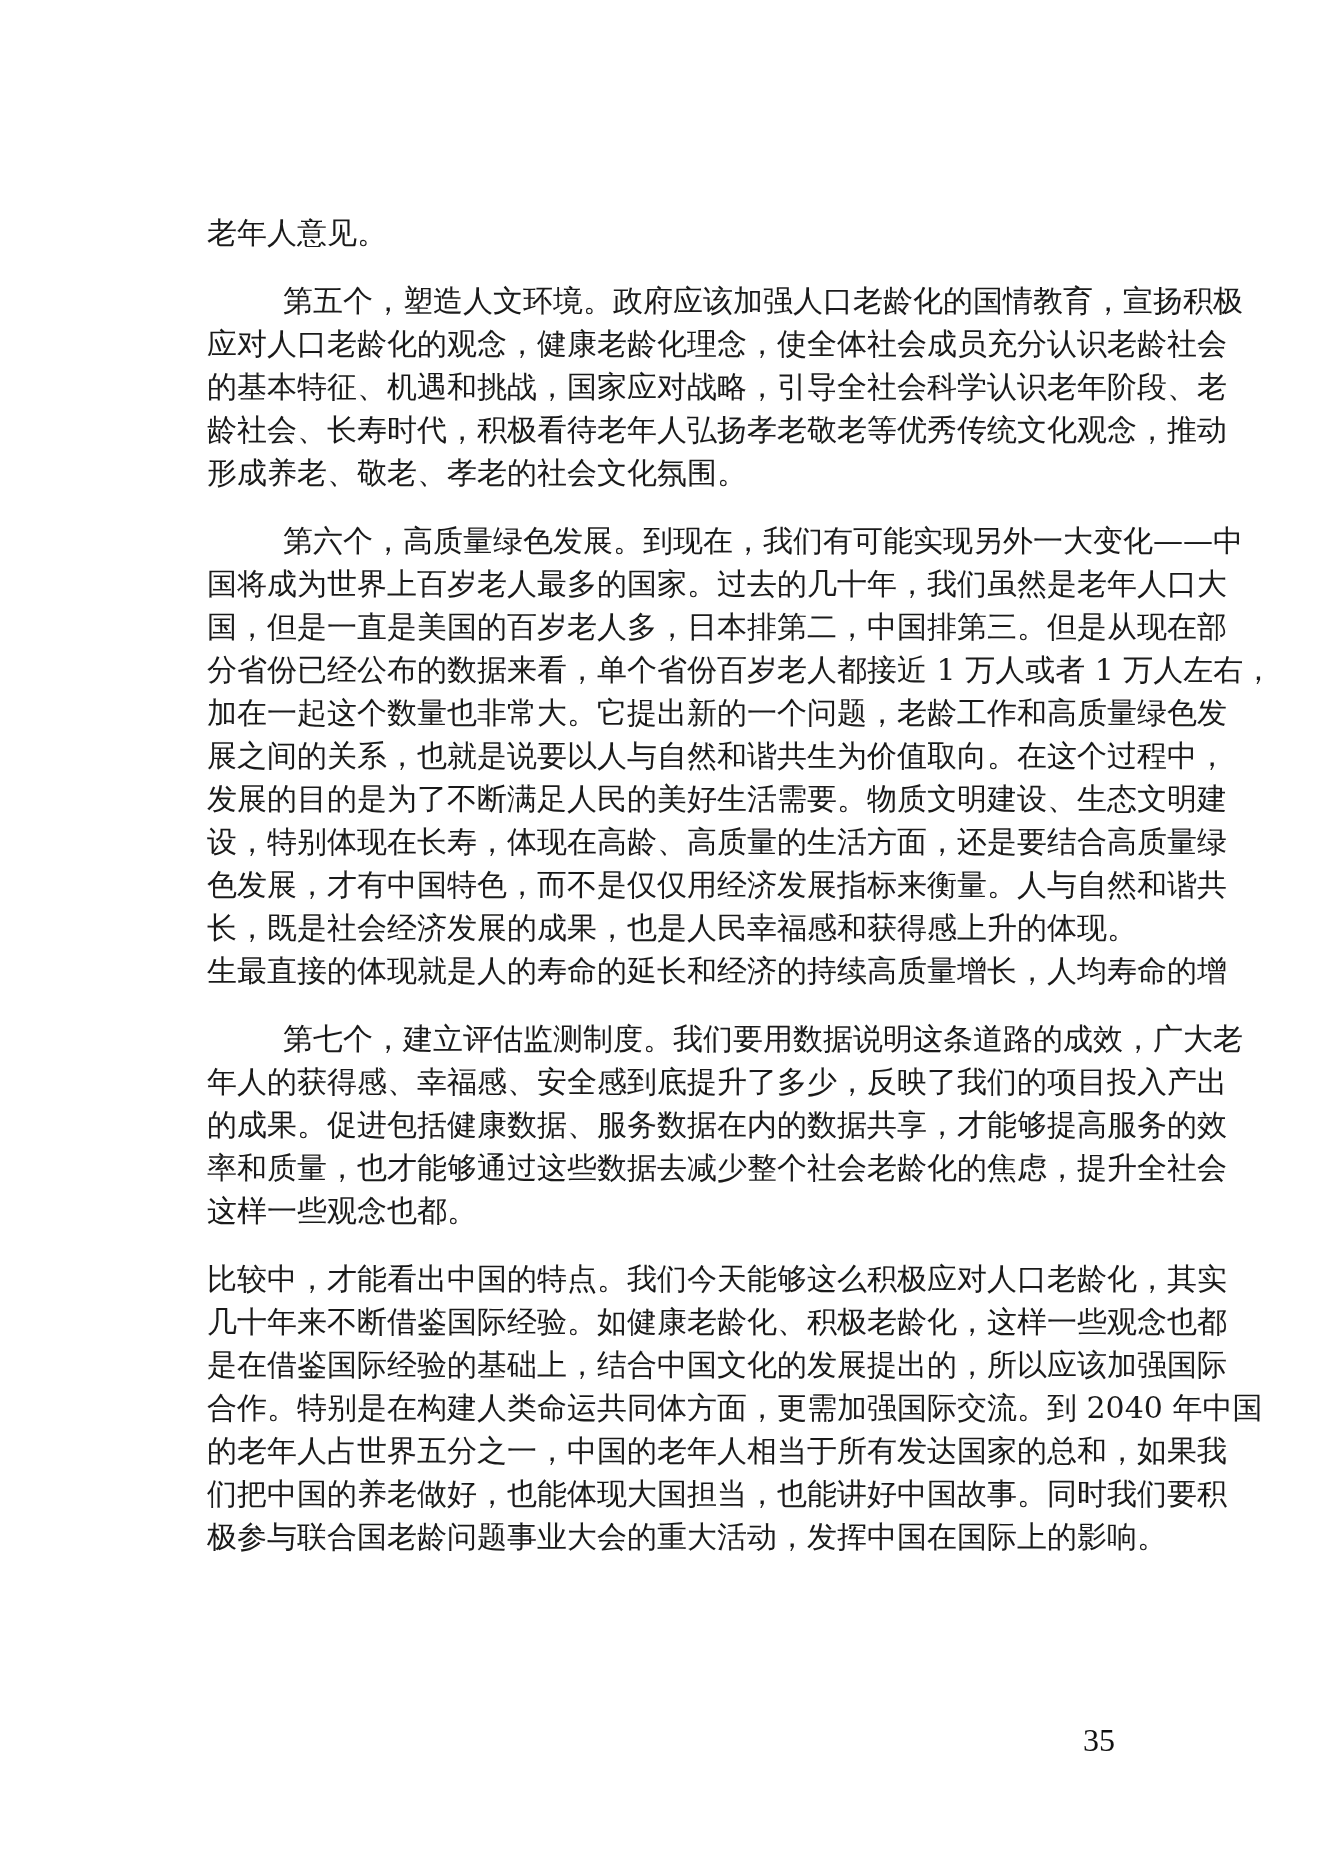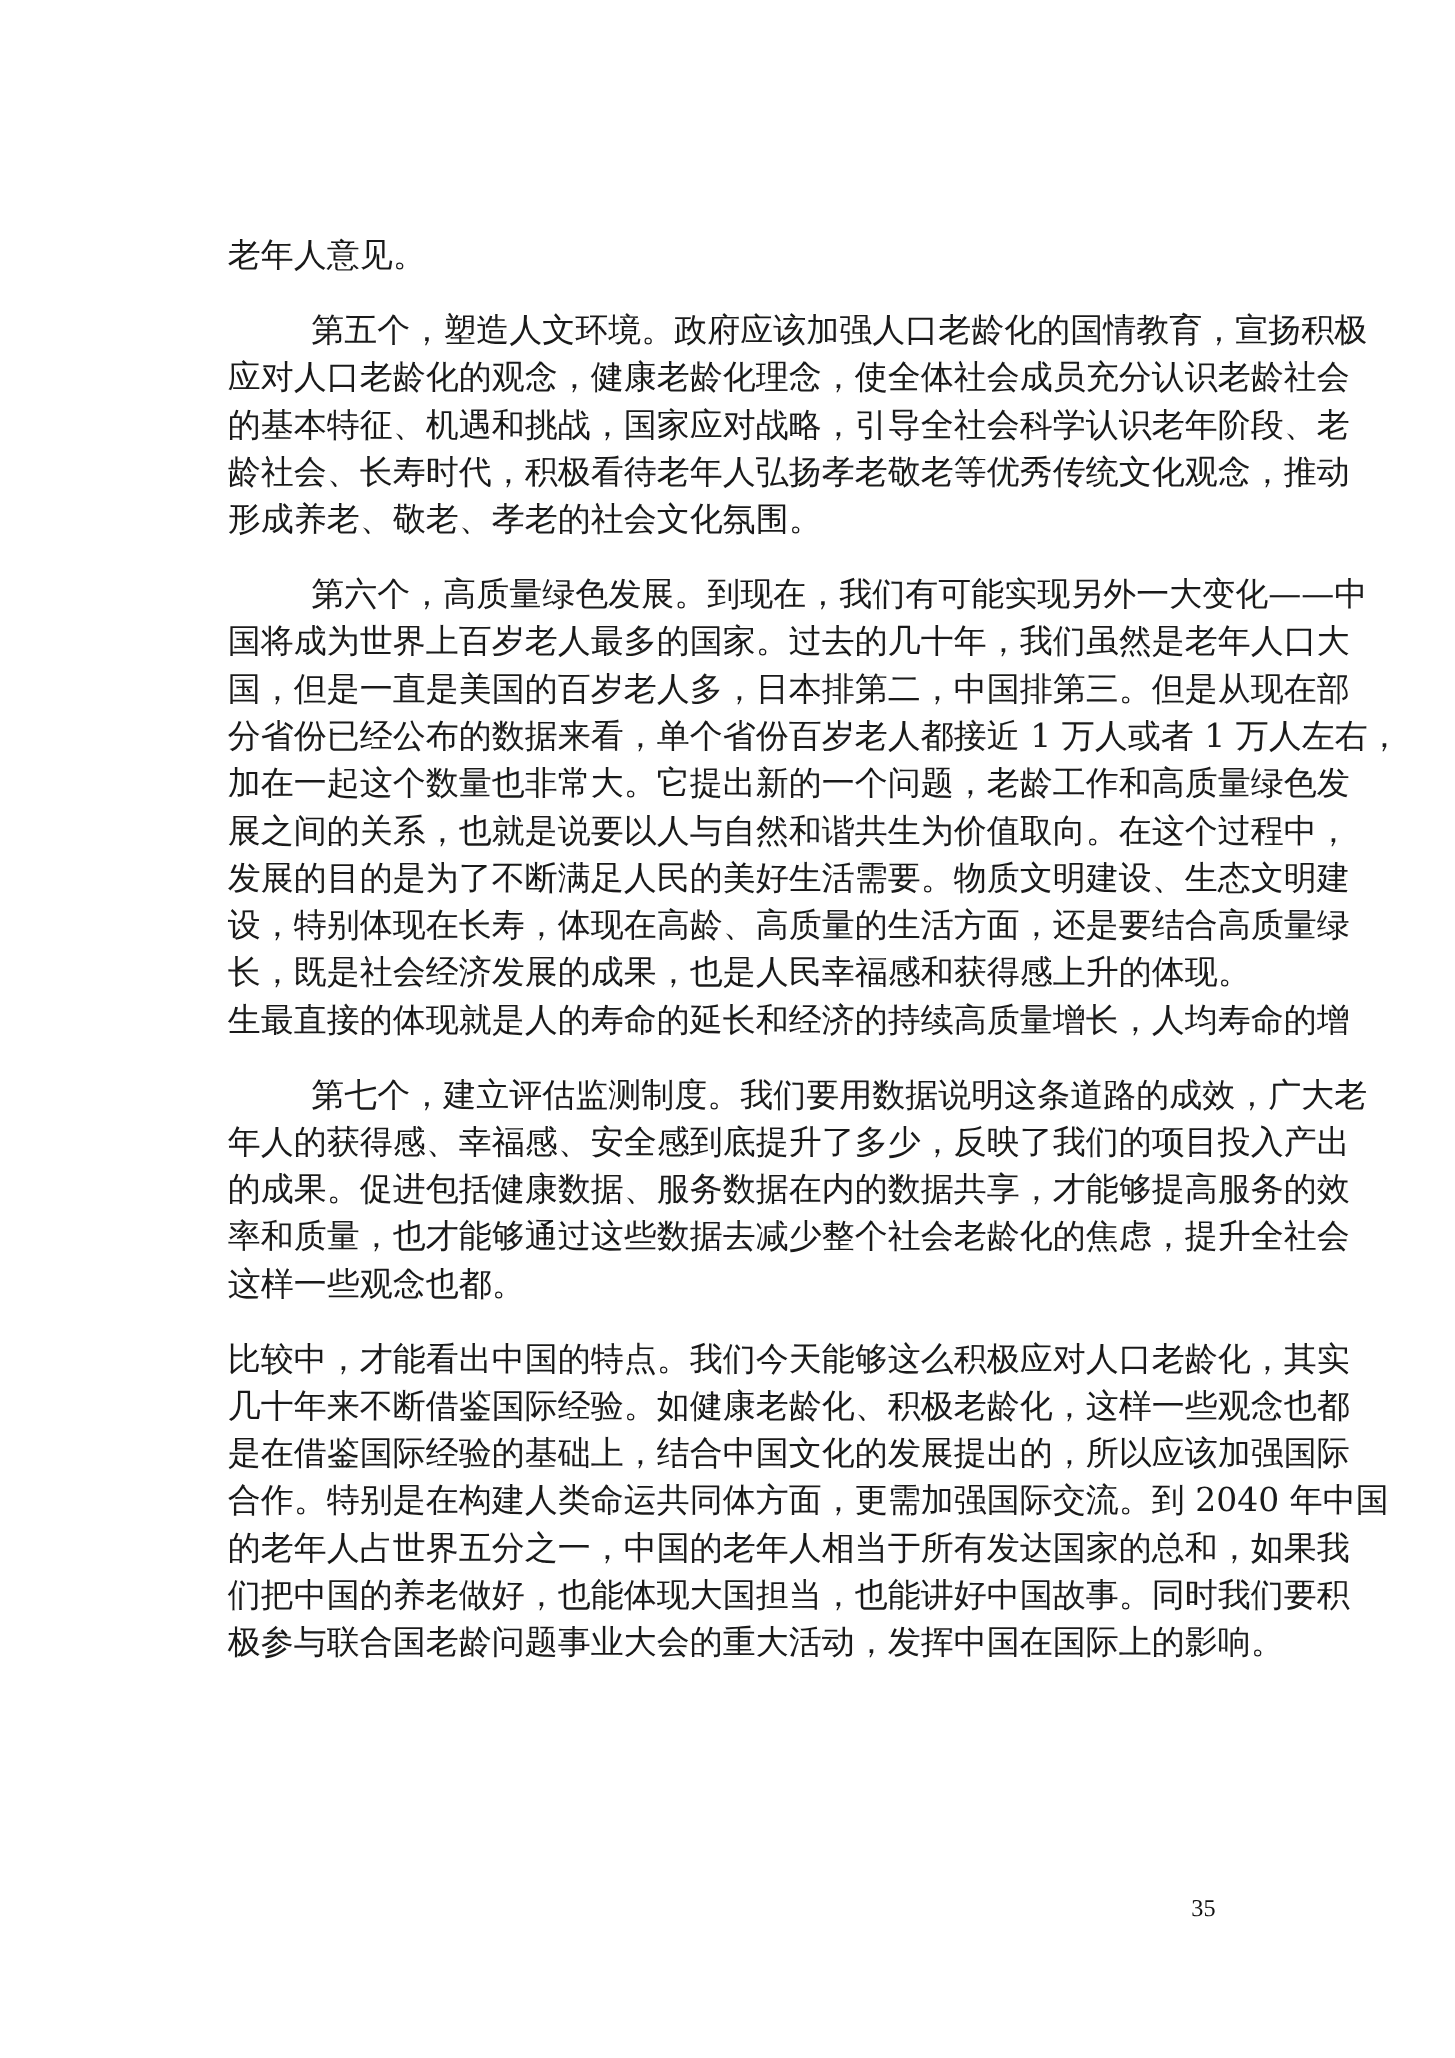--- a/index.html
+++ b/index.html
@@ -39,21 +39,21 @@
     }
     .para {
       display: block;
       margin-top: 25px;
     }
     .page-number {
       position: absolute;
       left: 1083px;
       top: 1722px;
       font-family: "Liberation Serif", "DejaVu Serif", serif;
-      font-size: 22px;
+      font-size: 32px;
       color: #111;
       text-align: center;
     }
   </style>
 </head>
 <body>
 
 <div class="page">
 
   <div class="para">
@@ -70,20 +70,21 @@
 
   <div class="para">
     <span class="line indent">第六个，高质量绿色发展。到现在，我们有可能实现另外一大变化——中</span>
     <span class="line">国将成为世界上百岁老人最多的国家。过去的几十年，我们虽然是老年人口大</span>
     <span class="line">国，但是一直是美国的百岁老人多，日本排第二，中国排第三。但是从现在部</span>
     <span class="line">分省份已经公布的数据来看，单个省份百岁老人都接近 1 万人或者 1 万人左右，</span>
     <span class="line">加在一起这个数量也非常大。它提出新的一个问题，老龄工作和高质量绿色发</span>
     <span class="line">展之间的关系，也就是说要以人与自然和谐共生为价值取向。在这个过程中，</span>
     <span class="line">发展的目的是为了不断满足人民的美好生活需要。物质文明建设、生态文明建</span>
     <span class="line">设，特别体现在长寿，体现在高龄、高质量的生活方面，还是要结合高质量绿</span>
+    <span class="line">色发展，才有中国特色，而不是仅仅用经济发展指标来衡量。人与自然和谐共</span>
     <span class="line last">长，既是社会经济发展的成果，也是人民幸福感和获得感上升的体现。</span>
     <span class="line">生最直接的体现就是人的寿命的延长和经济的持续高质量增长，人均寿命的增</span>
   </div>
 
   <div class="para">
     <span class="line indent">第七个，建立评估监测制度。我们要用数据说明这条道路的成效，广大老</span>
     <span class="line">年人的获得感、幸福感、安全感到底提升了多少，反映了我们的项目投入产出</span>
     <span class="line">的成果。促进包括健康数据、服务数据在内的数据共享，才能够提高服务的效</span>
     <span class="line">率和质量，也才能够通过这些数据去减少整个社会老龄化的焦虑，提升全社会</span>
     <span class="line last">这样一些观念也都。</span>

